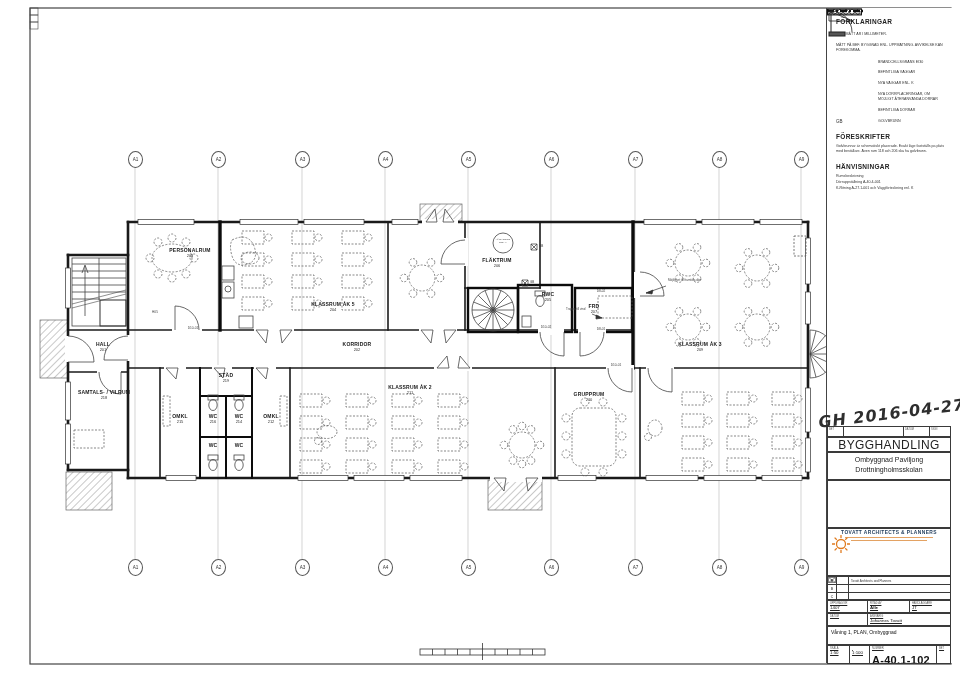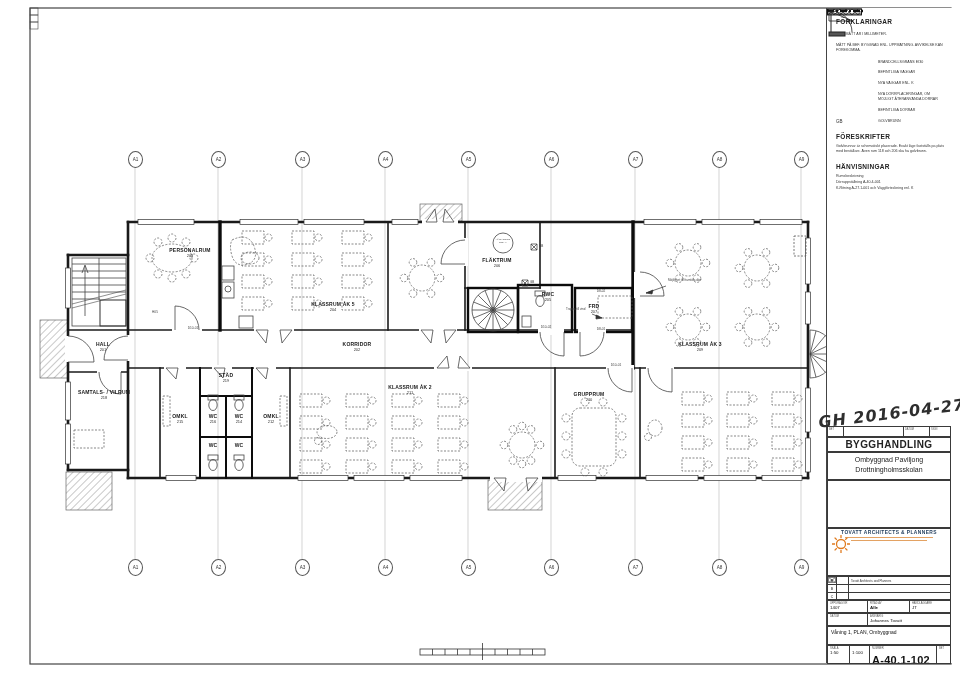--- a/index.html
+++ b/index.html
@@ -22,30 +22,30 @@
   .lh{font-size:6.5px;font-weight:bold;letter-spacing:.3px;margin-bottom:7px;color:#222;}
   .lh2{font-size:6.5px;font-weight:bold;letter-spacing:.3px;margin:9px 0 4px 0;color:#222;}
   .ln{font-size:3.6px;color:#333;margin:0 0 6px 0;line-height:1.45;}
   .lrow{display:flex;align-items:center;margin-bottom:6px;}
   .lsym{width:42px;flex:none;display:flex;align-items:center;}
   .llab{font-size:3.6px;color:#333;line-height:1.35;}
   .gbsym{font-size:4.5px;color:#333;}
   .box{position:absolute;left:0;width:124px;border:0.8px solid #3a3a3a;background:#fff;box-sizing:border-box;}
   .revrow{display:flex;}
   .revcell{border-right:0.6px solid #3a3a3a;font-size:2.6px;color:#555;padding:1px 1px;box-sizing:border-box;}
-  .byggrow{display:flex;align-items:center;justify-content:center;font-size:10px;font-weight:bold;letter-spacing:.4px;}
+  .byggrow{display:flex;align-items:center;justify-content:center;font-size:12px;font-weight:normal;letter-spacing:.4px;}
   .projbox{text-align:center;font-size:7px;line-height:1.4;padding-top:2px;color:#222;}
   .logobox{text-align:center;}
   .firmname{font-size:4.9px;font-weight:bold;color:#1d3a5a;letter-spacing:.4px;margin-top:1px;}
   .addrbar{height:1.6px;background:#e3a263;margin:1.5px auto 0 auto;}
   .ctrow{display:flex;height:8px;border-bottom:0.6px solid #3a3a3a;box-sizing:border-box;align-items:center;}
   .ctletter{width:8px;flex:none;border-right:0.6px solid #3a3a3a;font-size:3.4px;text-align:center;align-self:stretch;display:flex;align-items:center;justify-content:center;}
   .ctlogo{width:11px;flex:none;border-right:0.6px solid #3a3a3a;align-self:stretch;display:flex;align-items:center;justify-content:center;}
   .ctname{font-size:3px;padding-left:2px;color:#333;}
-  .frow{display:flex;}
+  .frow{display:flex;text-decoration:underline;}
   .fcell{border-right:0.6px solid #3a3a3a;box-sizing:border-box;padding:0.5px 2px;overflow:hidden;}
   .flab{font-size:2.6px;color:#555;display:block;}
   .fval{font-size:4.4px;color:#111;display:block;}
   .fvalb{font-weight:bold;}
   .contentbox{font-size:5px;color:#111;padding:2px 3px;}
   .numbig{font-size:11px;font-weight:bold;letter-spacing:.3px;color:#111;}
   #handstamp{position:absolute;left:818px;top:403px;width:160px;font-family:"DejaVu Sans",sans-serif;
              font-style:italic;font-weight:bold;font-size:16px;color:#2e2e2e;transform:rotate(-7deg);
              letter-spacing:1px;pointer-events:none;}
 </style>

